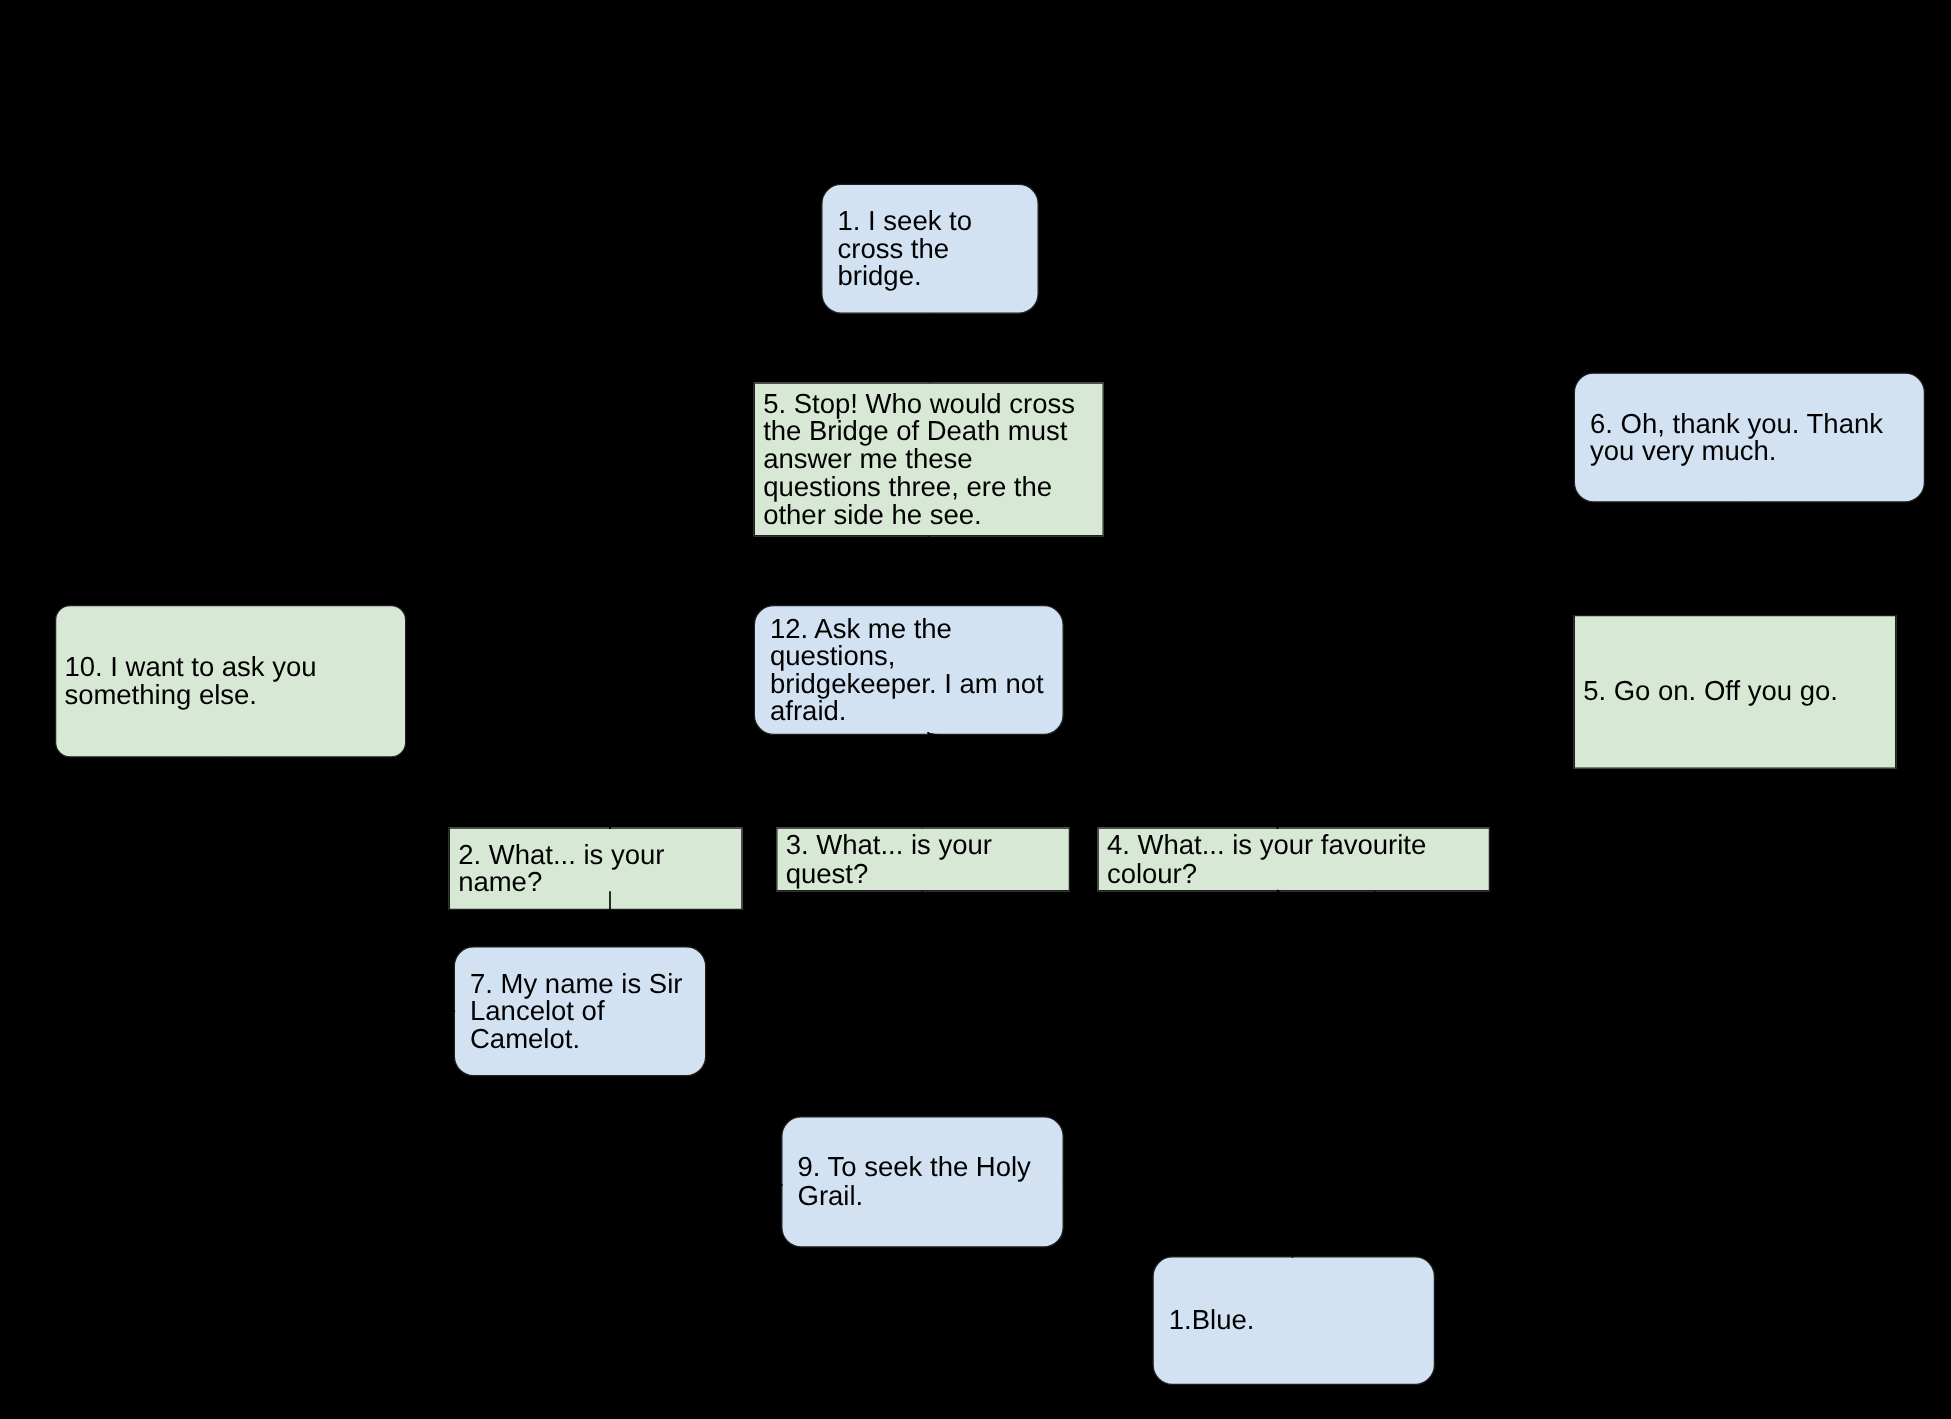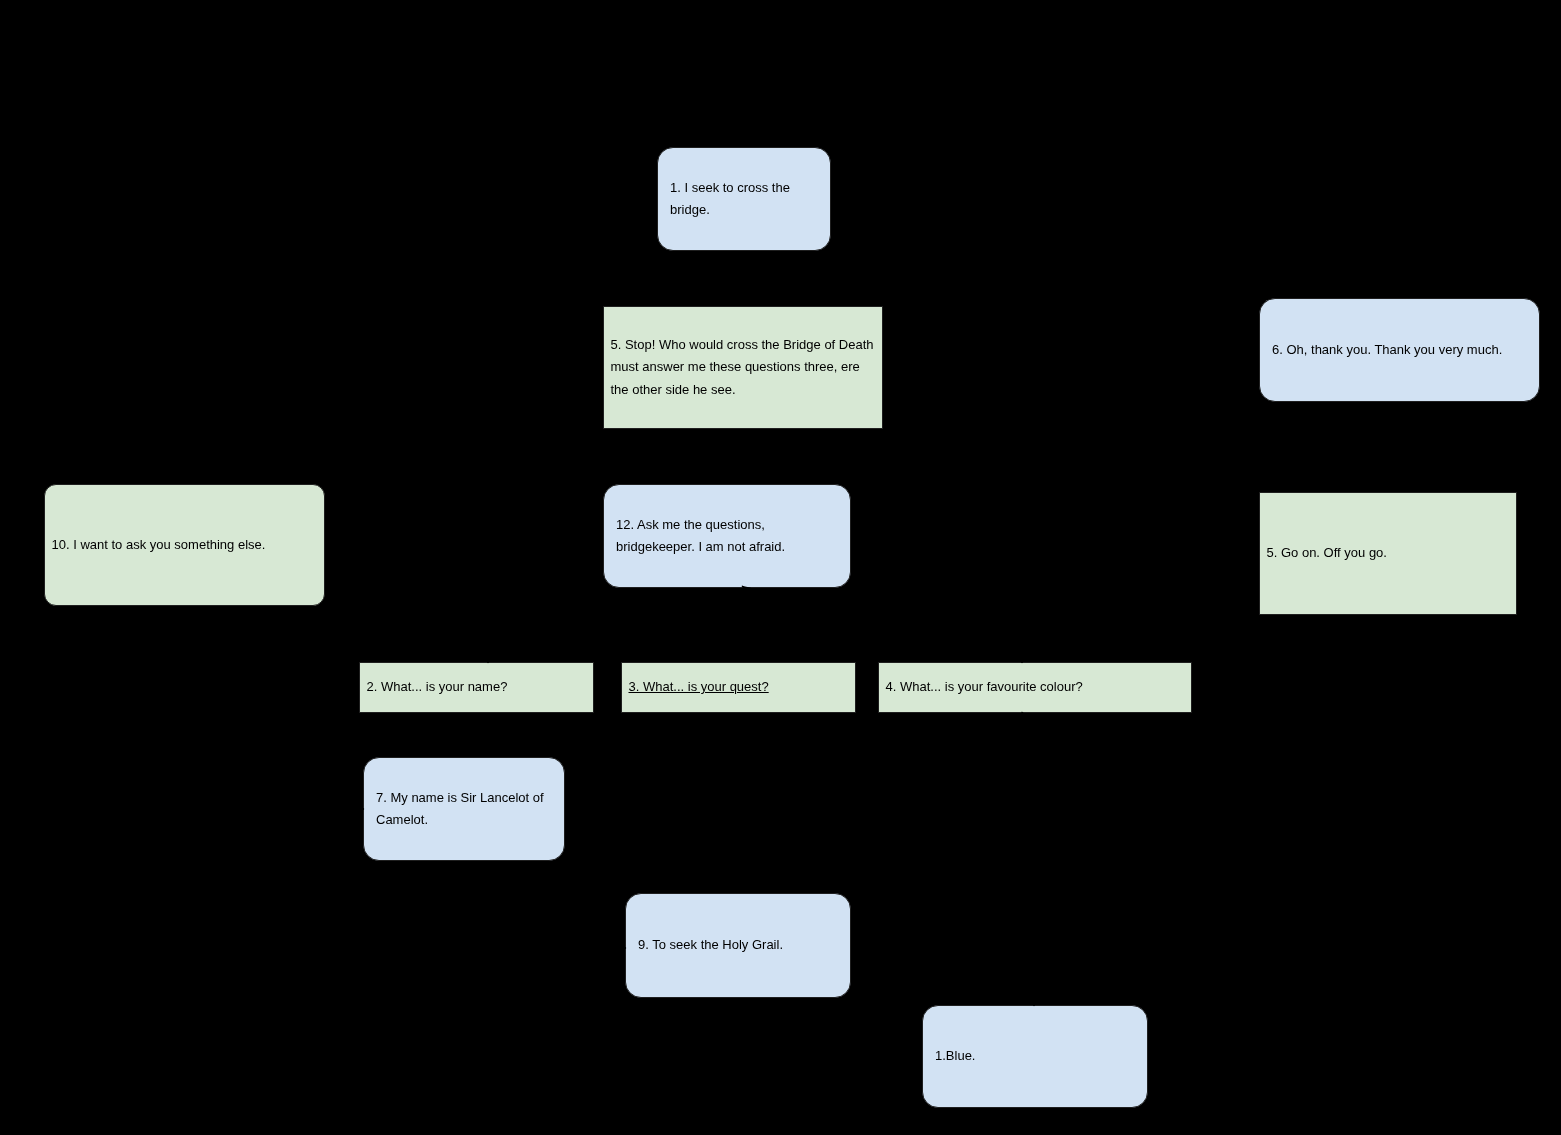--- a/index.html
+++ b/index.html
@@ -1,21 +1,21 @@
 <!DOCTYPE html>
 <html><head>
 <meta charset="utf-8">
 <title>Dialogue Tree</title>
 <style>
   html,body{margin:0;padding:0;background:#000;-webkit-font-smoothing:antialiased;}
   #stage{position:relative;width:1561px;height:1135px;background:#000;overflow:hidden;
          font-family:"Liberation Sans",sans-serif;}
   svg.edges{position:absolute;left:0;top:0;width:1561px;height:1135px;pointer-events:none;}
   .node{position:absolute;box-sizing:border-box;display:flex;align-items:center;
-        color:#000;font-size:13px;line-height:22.2px;}
+        color:#000;font-size:22px;line-height:22.2px;}
   .node .lbl{width:100%;transform:translateZ(0);}
   .blue .lbl{padding:0 12px;}
   .green .lbl{padding:0 6.5px;}
   .blue{background:#d2e2f3;border:1px solid #1f1f1f;border-radius:16px;}
   .green{background:#d7e8d4;border:1px solid #1f1f1f;}
   #edgeTop{z-index:5;}
 </style>
 </head>
 <body>
 
@@ -53,24 +53,24 @@
     </div>
     <div class="node blue" id="n6" style="left: 1259px; top: 298px; width: 281px; height: 104px;">
       <span class="lbl">6. Oh, thank you. Thank you very much.</span>
     </div>
     <div class="node green" id="n10" style="left: 44px; top: 484px; width: 281px; height: 122px; border-radius: 12px;">
       <span class="lbl">10. I want to ask you something else.</span>
     </div>
     <div class="node green" id="n5" style="left: 1259px; top: 492px; width: 258px; height: 123px; border-radius: 0px;">
       <span class="lbl">5. Go on. Off you go.</span>
     </div>
-    <div class="node green" id="n2" style="left: 359px; top: 662px; width: 235px; height: 51px; border-radius: 0px;">
+    <div class="node green" id="n2" style="left: 359px; top: 662px; width: 235px; height: 66px; border-radius: 0px;">
       <span class="lbl">2. What... is your name?</span>
     </div>
-    <div class="node green" id="n3" style="left: 621px; top: 662px; width: 235px; height: 51px; border-radius: 0px; text-decoration: underline;">
+    <div class="node green" id="n3" style="left: 621px; top: 662px; width: 235px; height: 51px; border-radius: 0px;">
       <span class="lbl">3. What... is your quest?</span>
     </div>
     <div class="node green" id="n4" style="left: 878px; top: 662px; width: 314px; height: 51px; border-radius: 0px;">
       <span class="lbl">4. What... is your favourite colour?</span>
     </div>
     <div class="node blue" id="n7" style="left: 363px; top: 757px; width: 202px; height: 104px;">
       <span class="lbl">7. My name is Sir Lancelot of Camelot.</span>
     </div>
     <div class="node blue" id="n8" style="left: 625px; top: 893px; width: 226px; height: 105px;">
       <span class="lbl">9. To seek the Holy Grail.</span>

